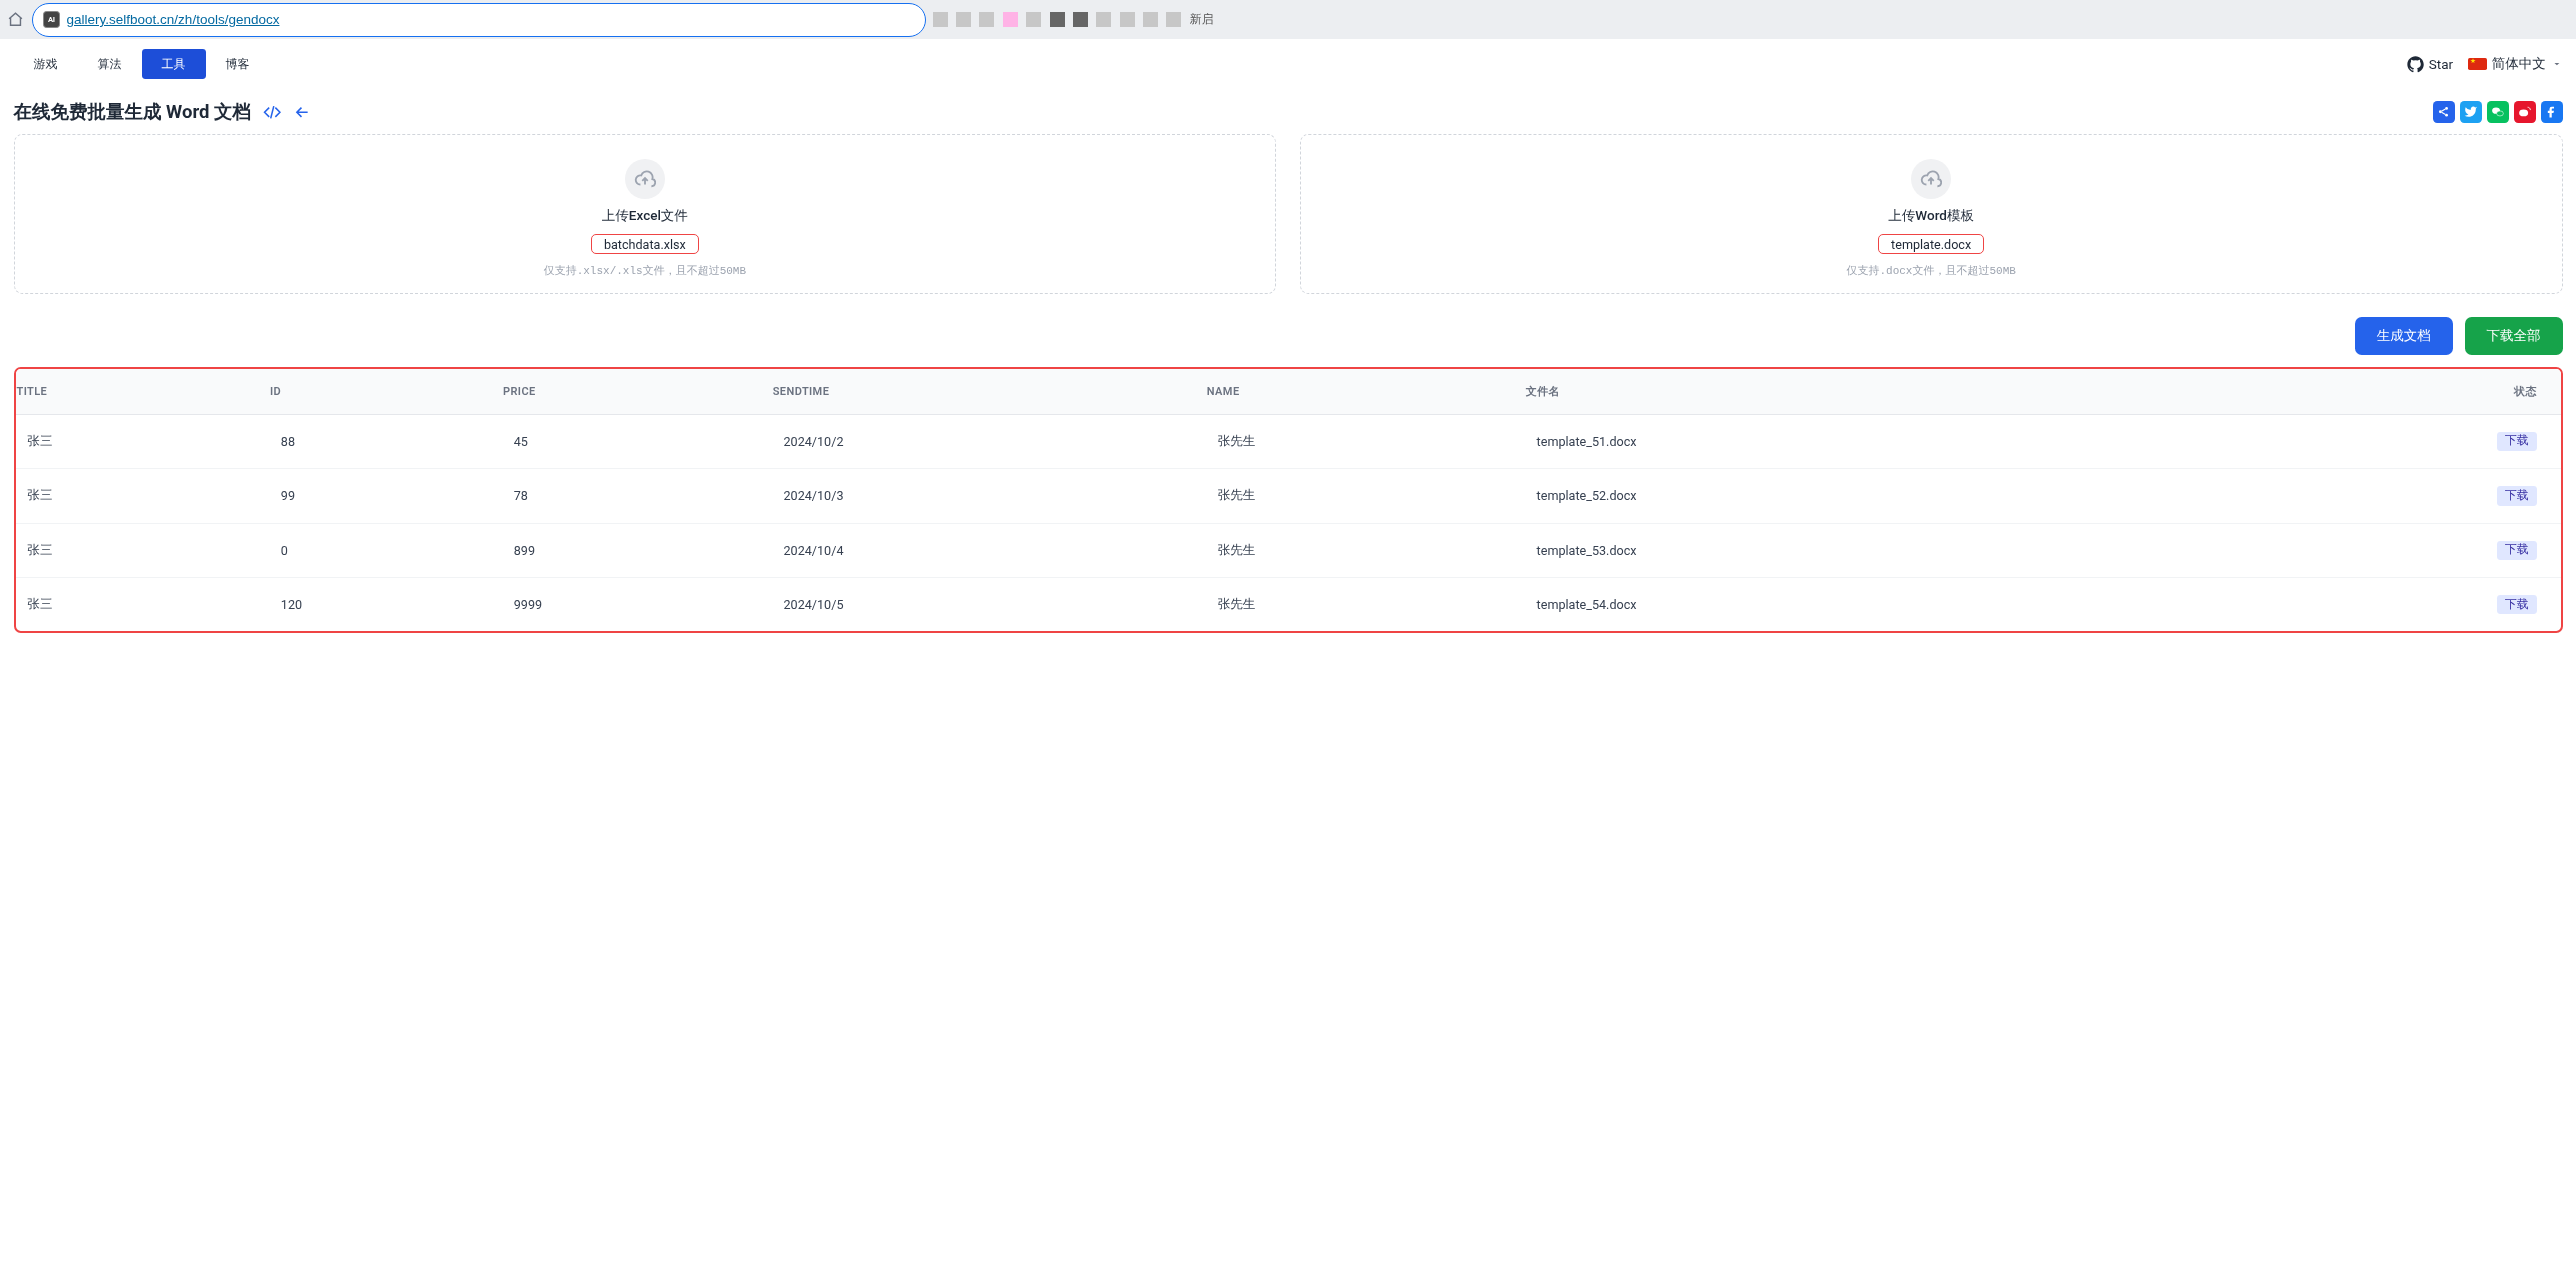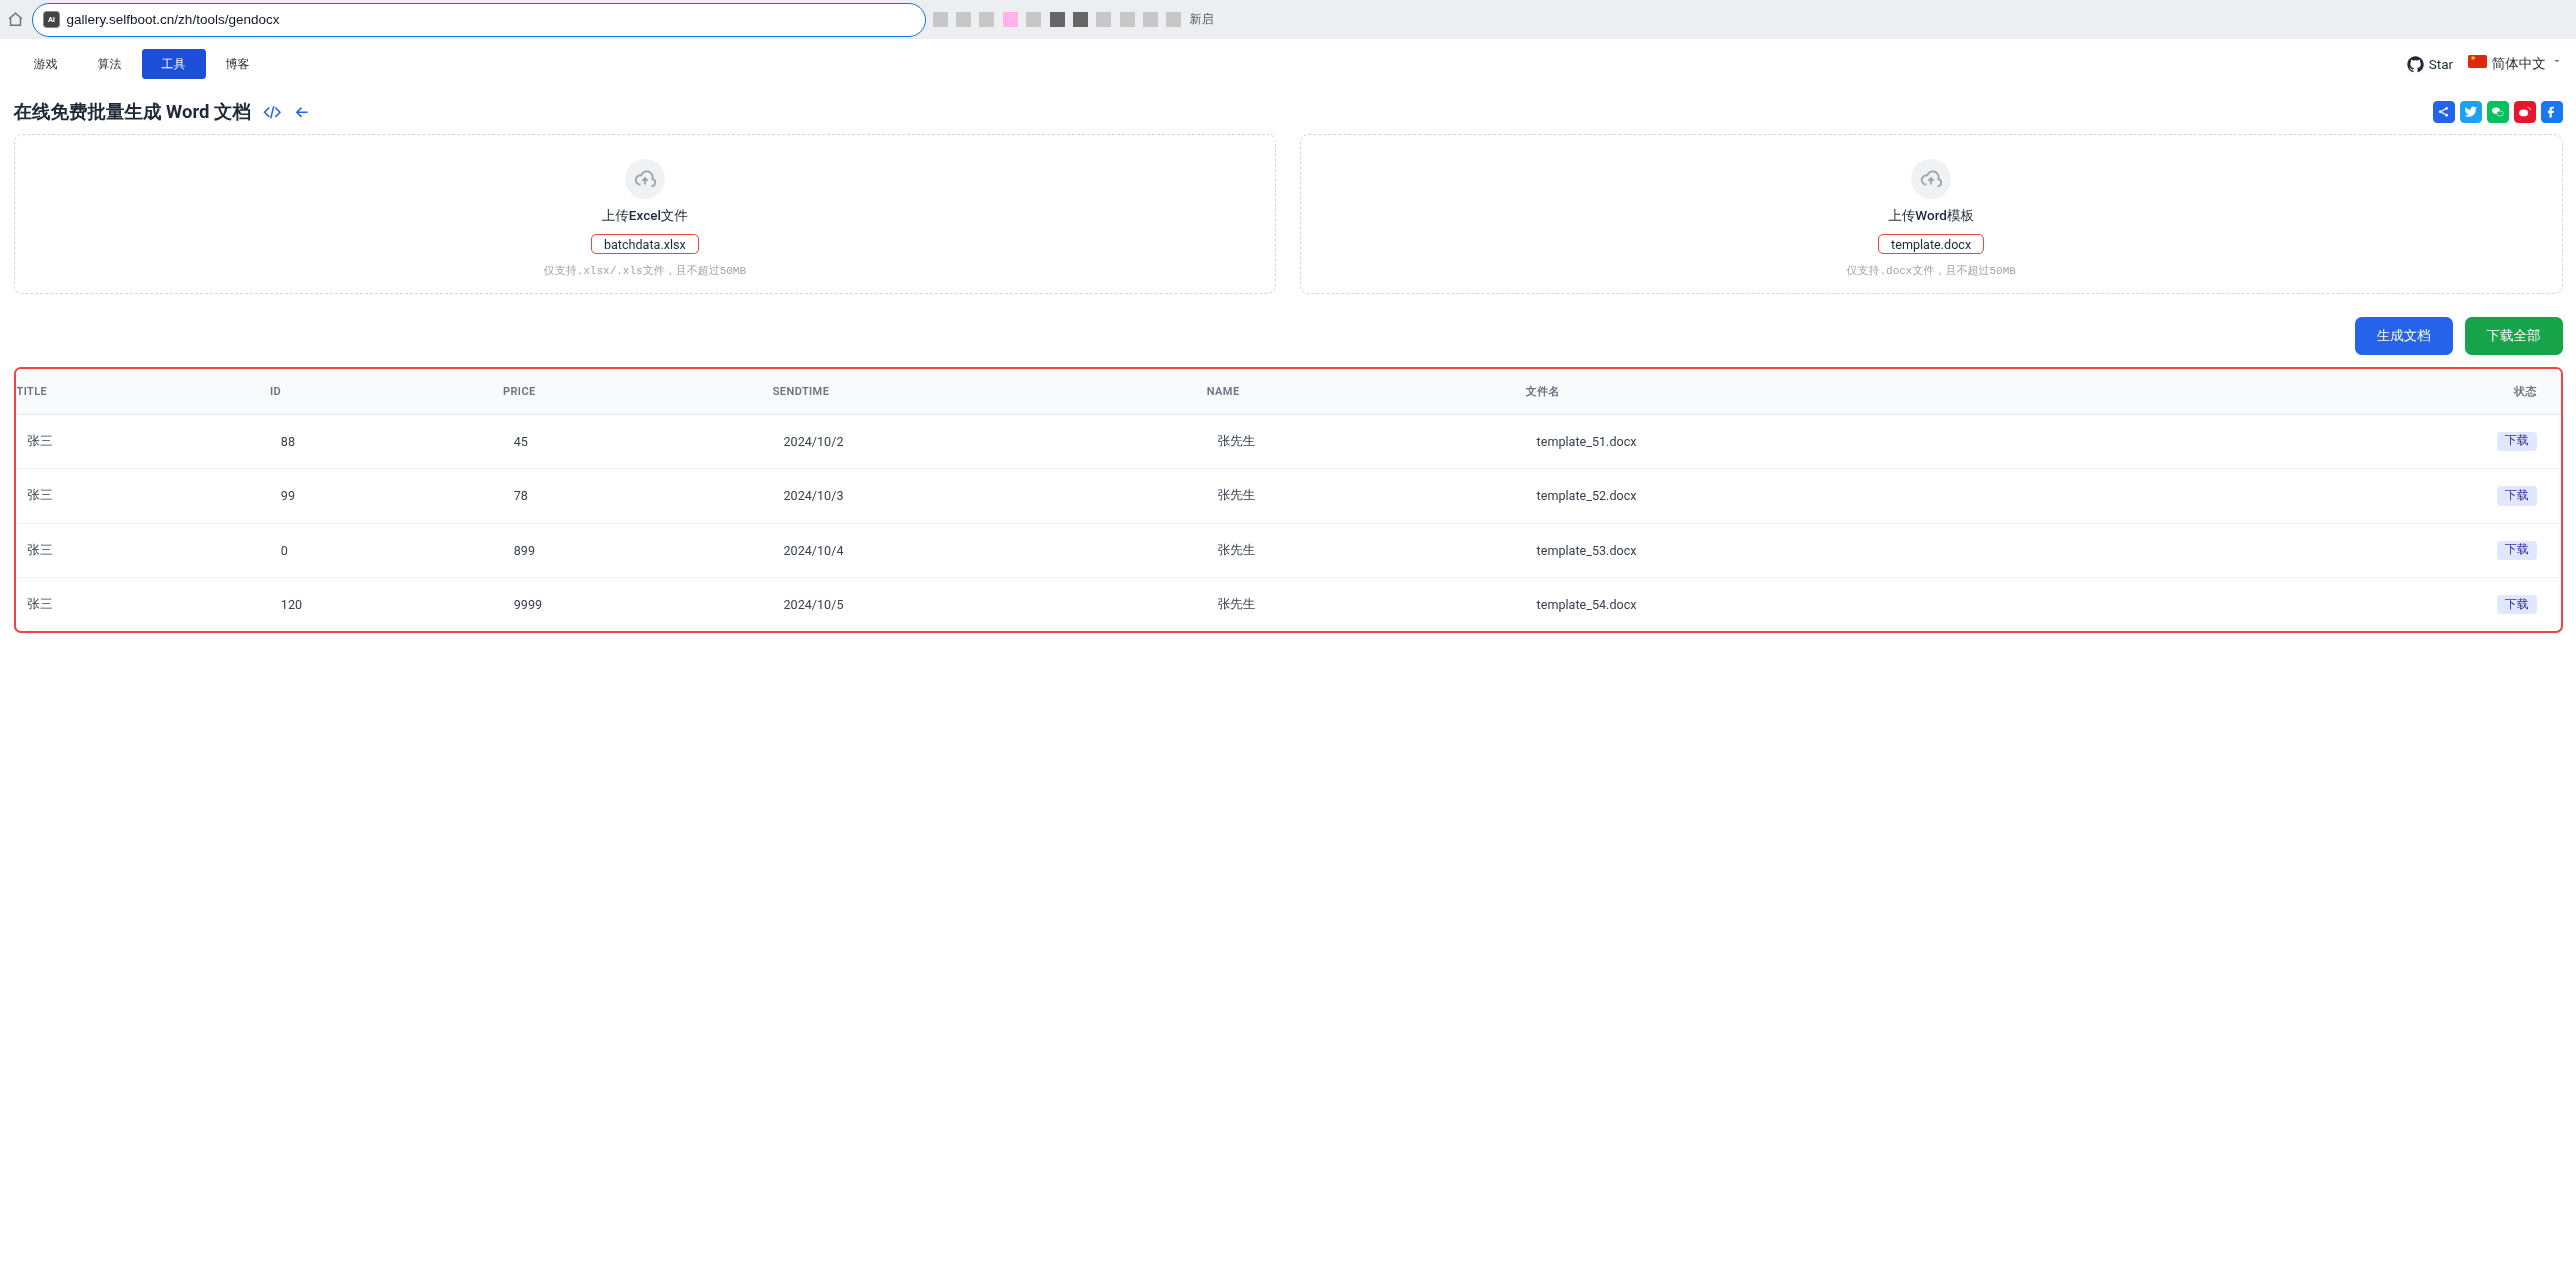--- a/index.html
+++ b/index.html
@@ -3,35 +3,35 @@
   <meta charset="utf-8">
   <style>
     * { margin: 0; padding: 0; box-sizing: border-box; }
     body { font-family: -apple-system, BlinkMacSystemFont, "Segoe UI", Roboto, "Helvetica Neue", Arial, sans-serif; background: #fff; color: #1f2937; }
 
     
     .browser-bar { background: #eceef1; display: flex; align-items: center; padding: 3.4px 6.7px; gap: 6.7px; height: 39px; }
     .browser-bar .home-icon { width: 18.5px; height: 18.5px; display: flex; align-items: center; justify-content: center; cursor: pointer; }
     .urlbox { flex: 0 0 auto; width: 894px; display: flex; align-items: center; gap: 6.7px; background: #fff; border: 1.7px solid #1670f0; border-radius: 17px; padding: 3.4px 10px; height: 34px; }
     .urlbox .site-icon { width: 17px; height: 17px; border: 0.8px solid #888; border-radius: 3.4px; background: #444; display: flex; align-items: center; justify-content: center; color: #fff; font-size: 7.6px; font-weight: bold; letter-spacing: -0.4px; }
-    .urlbox-input { flex: 1; border: none; outline: none; font-size: 13.5px; color: #0f172a; background: transparent; }
+    .urlbox-input { flex: 1; border: none; outline: none; font-size: 13.5px; color: #0369a1; background: transparent; text-decoration: underline; }
     .browser-right { flex: 1; display: flex; align-items: center; gap: 8.4px; }
     .tab-square { width: 15px; height: 15px; background: #c7c7c7; }
     .tab-square.pink { background: #ffb3e6; }
     .tab-square.dark { background: #666; }
     .new-open { font-size: 11.8px; color: #555; }
 
     
     .navbar { display: flex; align-items: center; padding: 10px 13.5px; justify-content: space-between; background: #fff; }
     .nav-left { display: flex; gap: 0; align-items: center; }
     .nav-item { padding: 6.7px 20px; font-size: 12px; color: #1f2937; cursor: pointer; border-radius: 3.4px; }
     .nav-item.active { background: #1d4ed8; color: #fff; font-weight: 500; }
     .nav-right { display: flex; align-items: center; gap: 15px; }
     .star-link { display: flex; align-items: center; gap: 5px; font-size: 13.5px; color: #1f2937; cursor: pointer; }
-    .lang-switch { display: flex; align-items: flex-start; gap: 5px; font-size: 13.5px; cursor: pointer; }
+    .lang-switch { display: flex; align-items: center; gap: 5px; font-size: 13.5px; cursor: pointer; }
     .flag-cn { width: 18.5px; height: 12.6px; background: #de2910; position: relative; border-radius: 1.7px; }
     .flag-cn::after { content: "★"; position: absolute; left: 1.7px; top: -0.8px; color: #ffde00; font-size: 6.7px; }
 
     
     .heading-row { display: flex; align-items: center; justify-content: space-between; padding: 10px 13.5px 6.7px 13.5px; }
     .heading-left { display: flex; align-items: center; gap: 11.8px; }
     .page-title { font-size: 18.5px; font-weight: 700; }
     .inline-icon { color: #2563eb; display: inline-flex; cursor: pointer; }
     .share-icons { display: flex; gap: 5px; }
     .share-icon { width: 22px; height: 22px; border-radius: 4.2px; display: flex; align-items: center; justify-content: center; cursor: pointer; }

